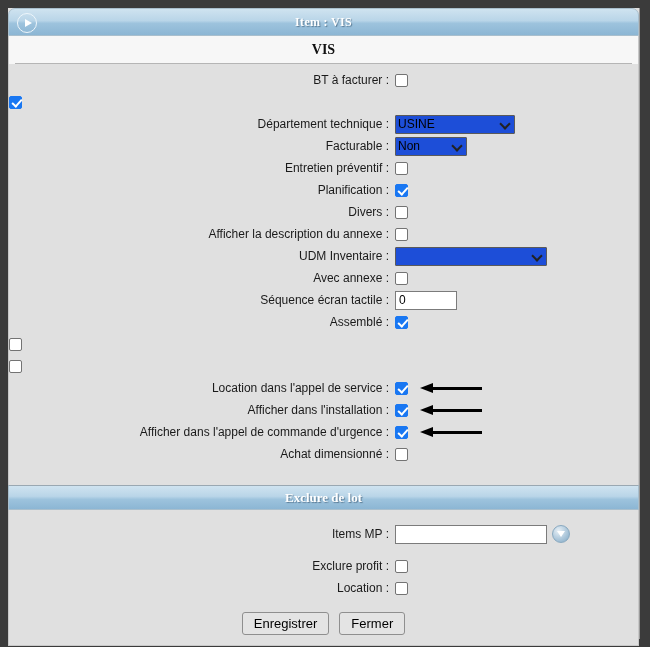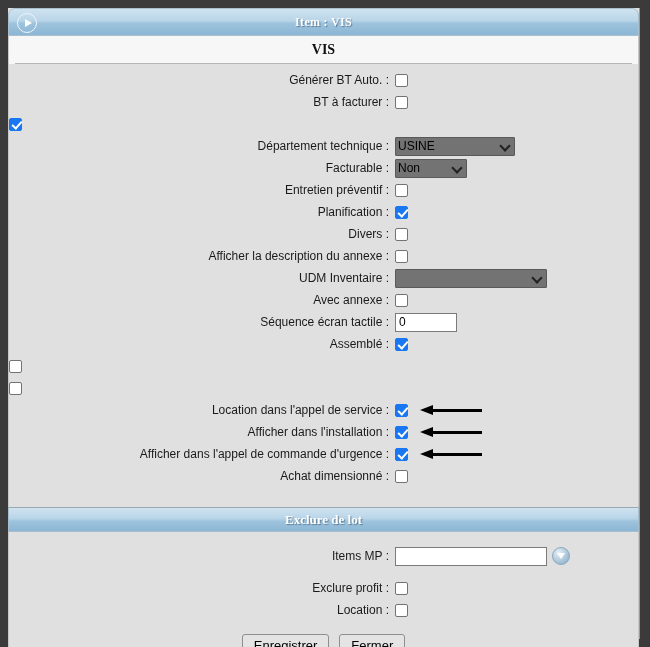--- a/index.html
+++ b/index.html
@@ -148,21 +148,21 @@
     border: solid #ffffff;
     border-width: 0 2px 2px 0;
     transform: rotate(42deg);
   }
 
   
   select.sel {
     font-family: "Liberation Sans", sans-serif;
     font-size: 12px;
     color: #000;
-    background: #737373;
+    background: #1d4ed8;
     border: 1px solid #5a5a5a;
     border-radius: 1px;
     height: 19px;
     padding: 0 2px;
     box-sizing: border-box;
     -webkit-appearance: none;
     appearance: none;
   }
   .sel-wrap {
     position: relative;
@@ -314,26 +314,20 @@
 
     <div class="subtitle-band">
       <span class="subtitle-text">VIS</span>
     </div>
     <div class="subtitle-band" style="padding:0;">
       <div class="hr-line"></div>
     </div>
 
     <div class="form-body" id="form-body">
         <div class="row">
-          <div class="label">Générer BT Auto. :</div>
-          <div class="control">
-            <span class="cb"></span>
-          </div>
-        </div>
-        <div class="row">
           <div class="label">BT à facturer :</div>
           <div class="control">
             <span class="cb"></span>
           </div>
         </div>
         <div class="row">
           <div class="control">
             <span class="cb checked"></span>
           </div>
         </div>

